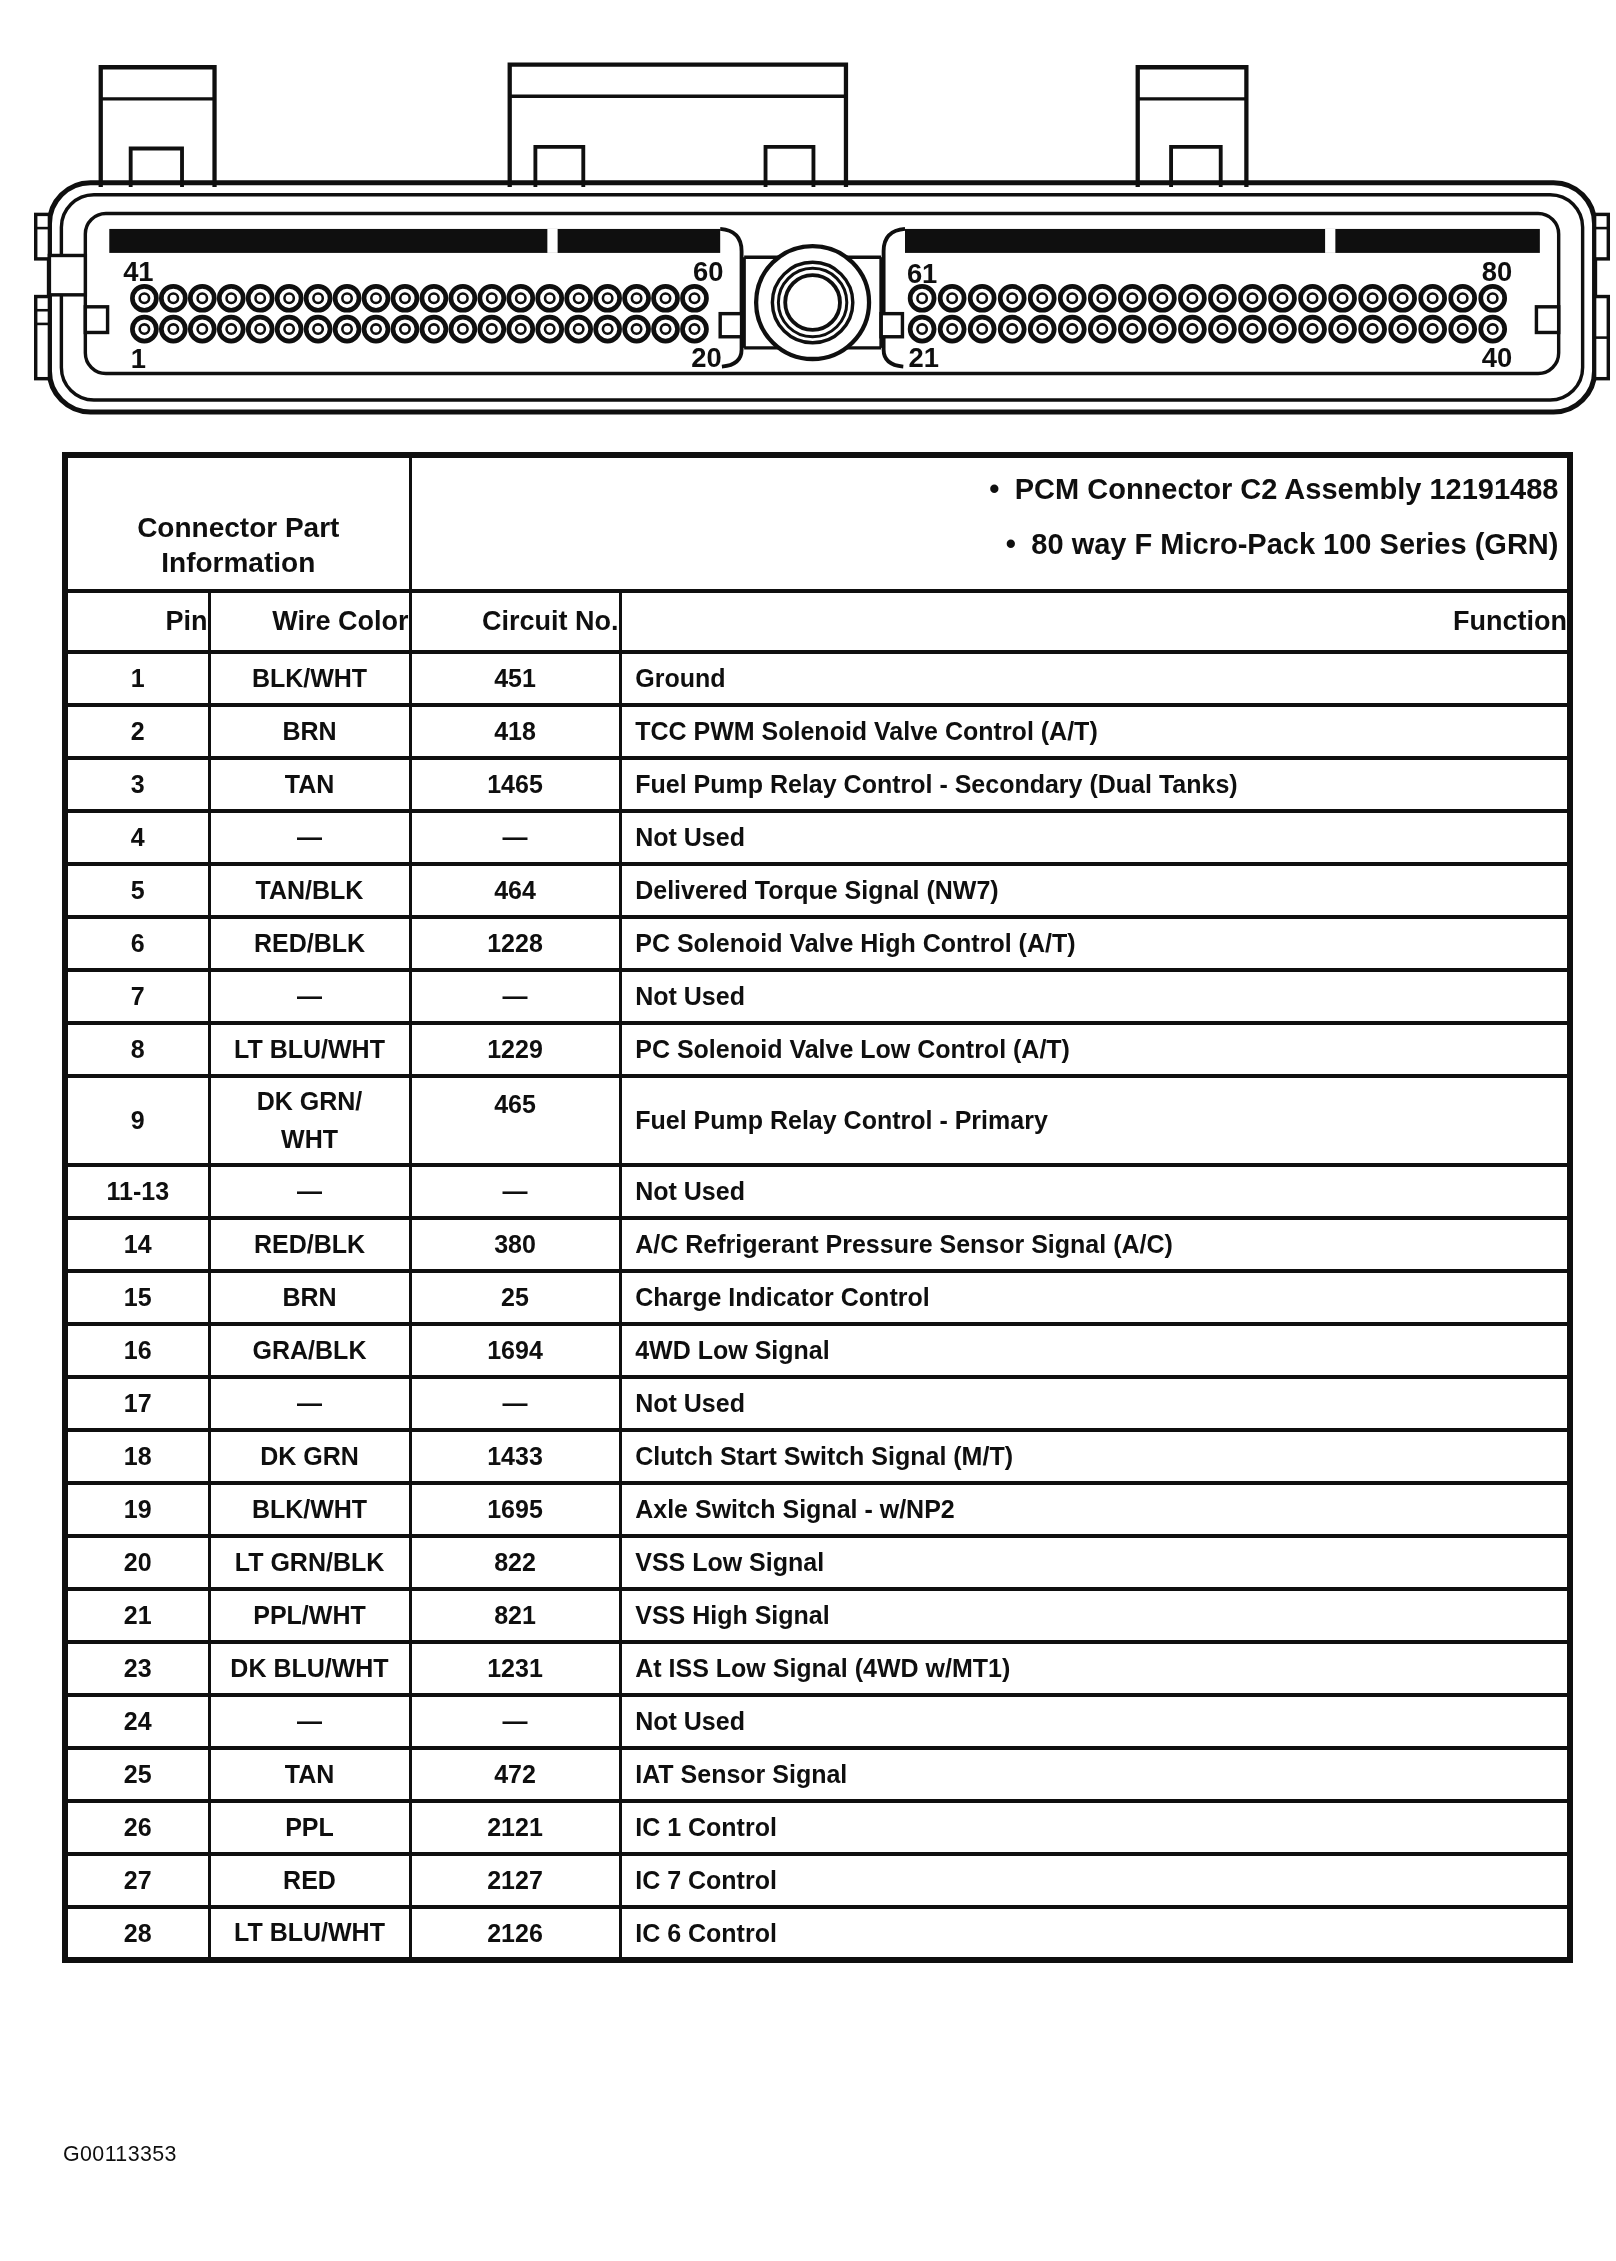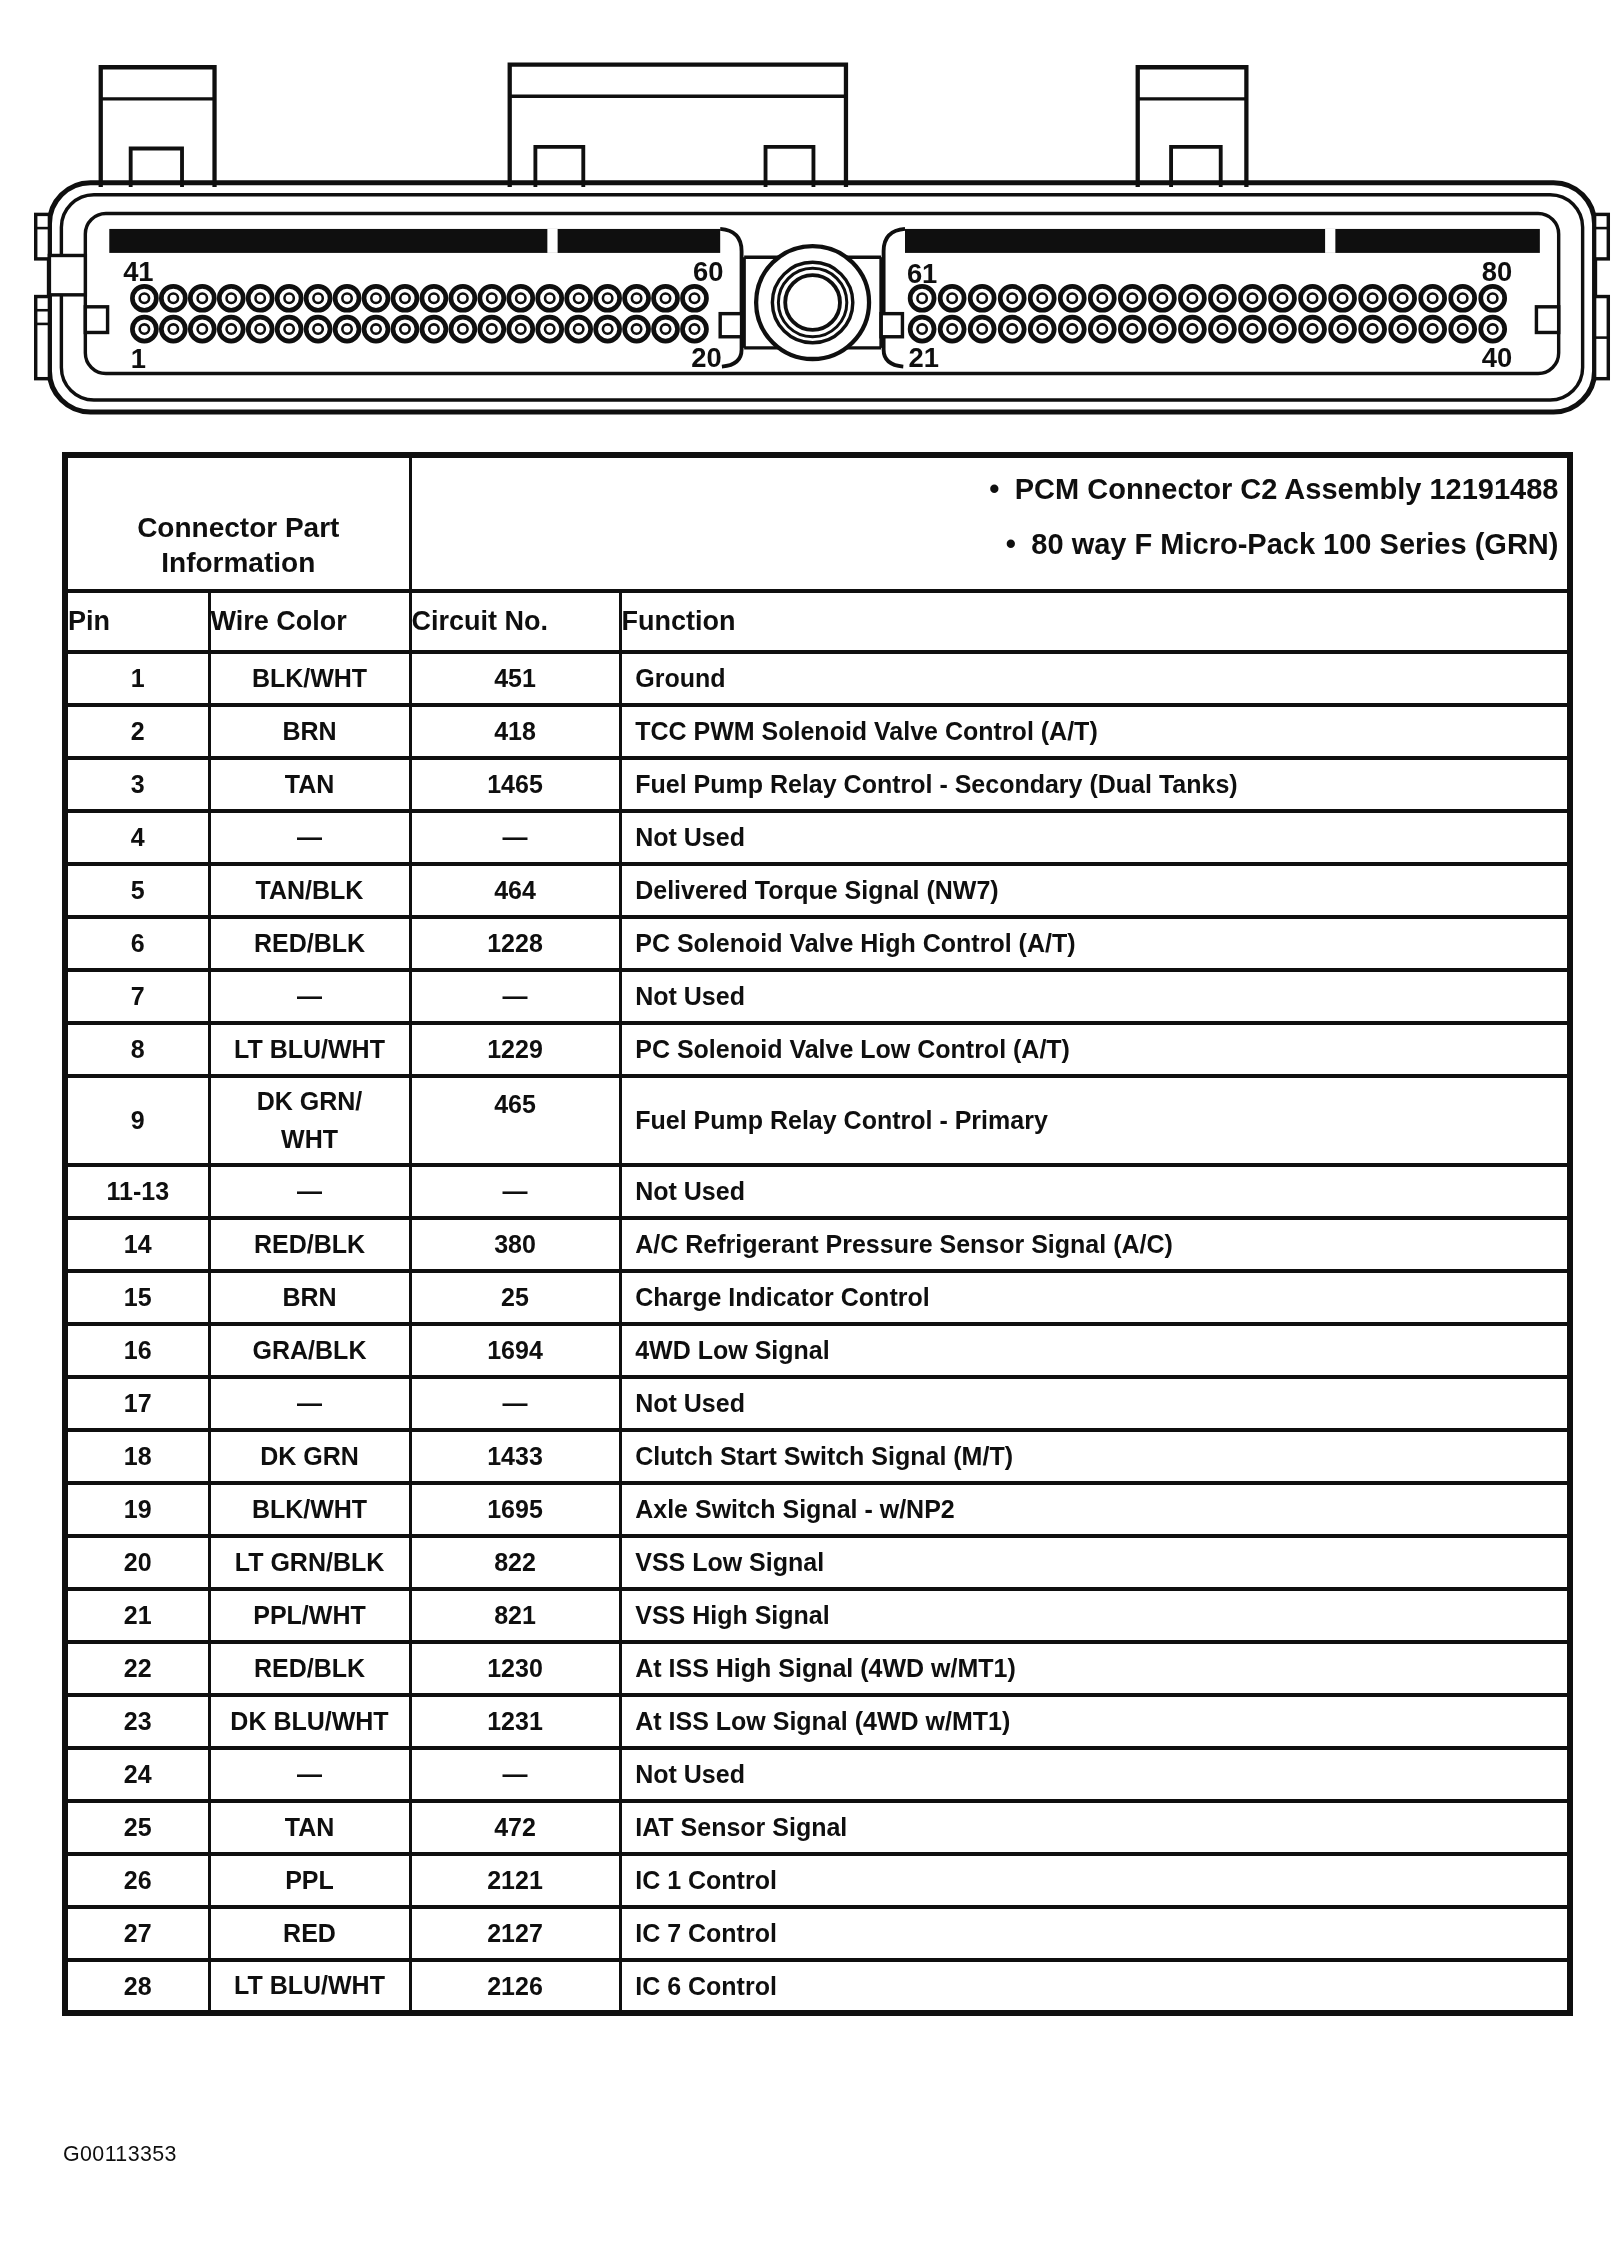--- a/index.html
+++ b/index.html
@@ -35,21 +35,21 @@
 
   .part-info-cell {
     text-align:center; vertical-align:bottom;
     font-weight:bold; font-size:28px; line-height:1.25;
     padding:0 26px 8.6px 26px;
   }
   .assembly-cell { vertical-align:top; padding:15.4px 8.6px 0 38px; }
   .bullet { font-weight:bold; font-size:29px; margin-bottom:22px; display:flex; align-items:baseline;justify-content:flex-end; }
   .bullet::before { content:"\2022"; margin-right:15.4px; }
 
-  tr.hdr2 th { font-size:27px; font-weight:bold; text-align:left; vertical-align:middle; }
+  tr.hdr2 th { font-size:27px; font-weight:bold; text-align:right; vertical-align:middle; }
 
   td.pin-cell, td.wire-color-cell, td.circuit-no-cell {
     text-align:center; vertical-align:middle; font-size:25px; font-weight:bold;
   }
   td.wire-color-cell { white-space:pre-line; line-height:1.5; }
   td.function-cell {
     text-align:left; vertical-align:middle; font-size:25px; font-weight:bold;
     padding-left:13.7px; padding-right:5.1px;
   }
   tr.tall td.circuit-no-cell { vertical-align:top; padding-top:12px; }
@@ -437,26 +437,20 @@
         <td class="circuit-no-cell">822</td>
         <td class="function-cell">VSS Low Signal</td>
       </tr>
       <tr>
         <td class="pin-cell">21</td>
         <td class="wire-color-cell">PPL/WHT</td>
         <td class="circuit-no-cell">821</td>
         <td class="function-cell">VSS High Signal</td>
       </tr>
       <tr>
-        <td class="pin-cell">22</td>
-        <td class="wire-color-cell">RED/BLK</td>
-        <td class="circuit-no-cell">1230</td>
-        <td class="function-cell">At ISS High Signal (4WD w/MT1)</td>
-      </tr>
-      <tr>
         <td class="pin-cell">23</td>
         <td class="wire-color-cell">DK BLU/WHT</td>
         <td class="circuit-no-cell">1231</td>
         <td class="function-cell">At ISS Low Signal (4WD w/MT1)</td>
       </tr>
       <tr>
         <td class="pin-cell">24</td>
         <td class="wire-color-cell">—</td>
         <td class="circuit-no-cell">—</td>
         <td class="function-cell">Not Used</td>

